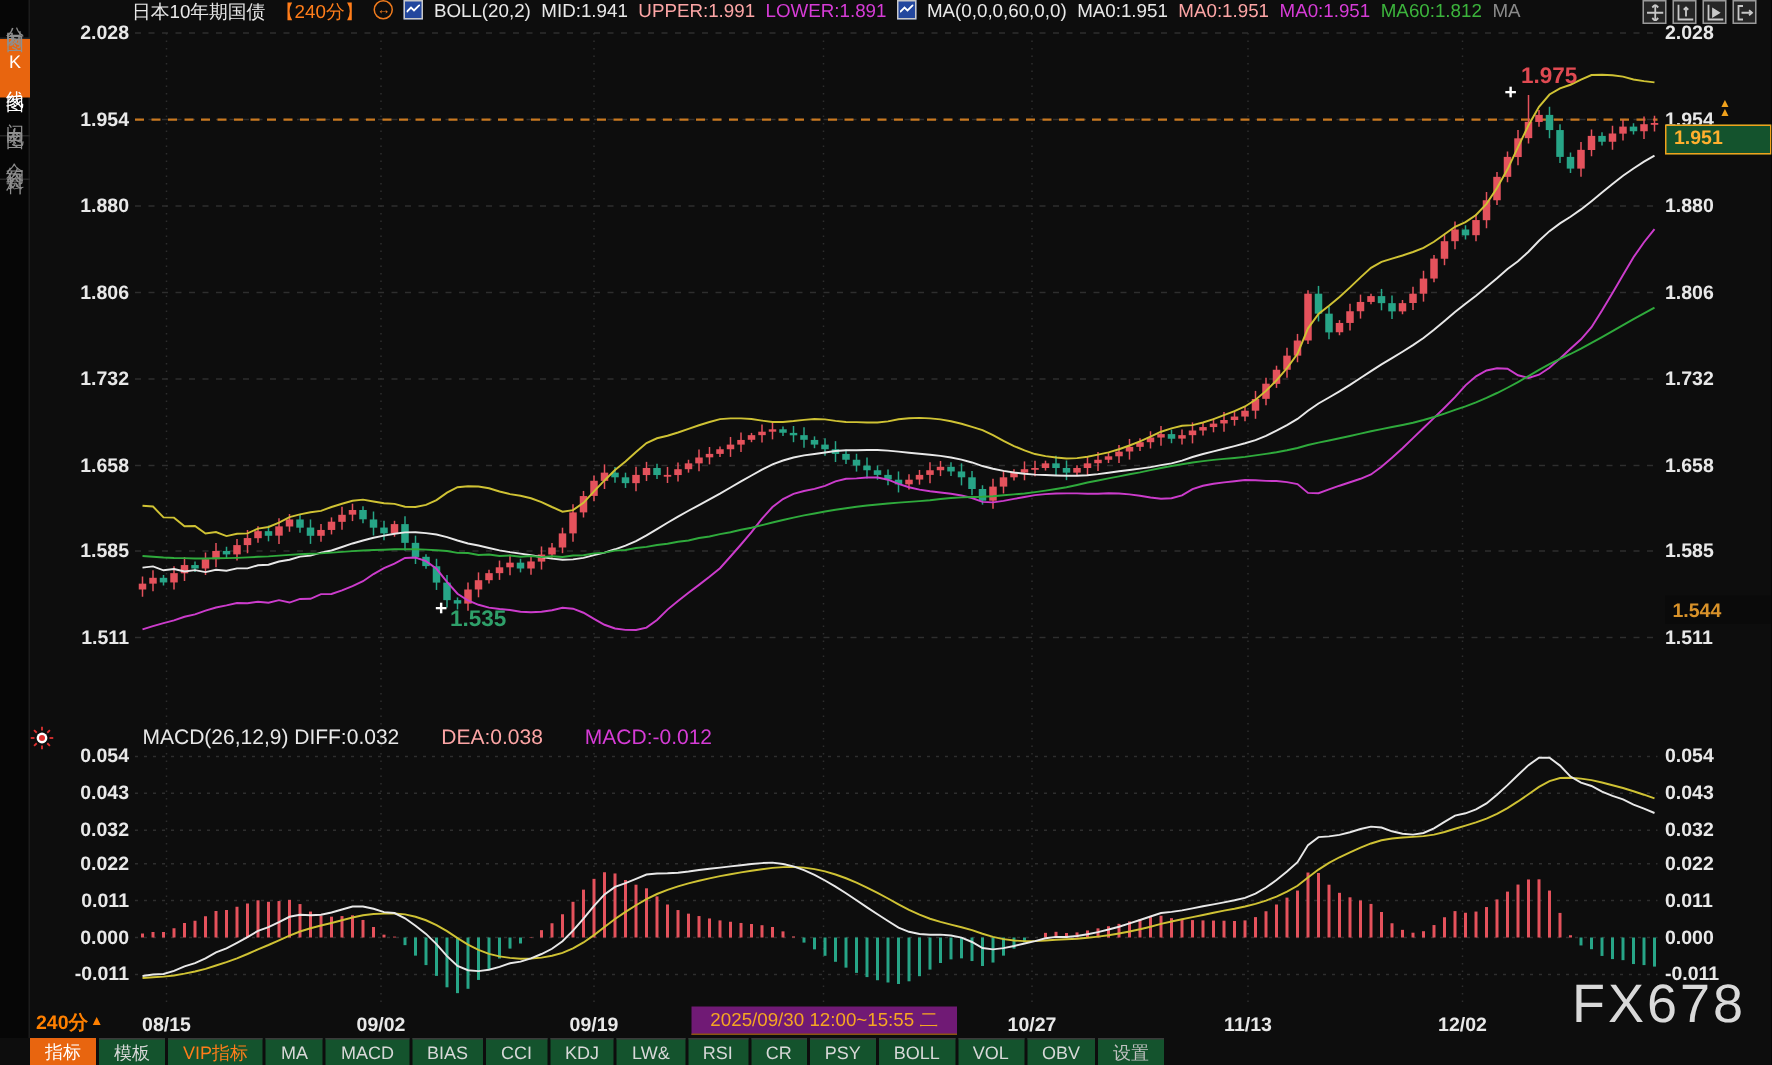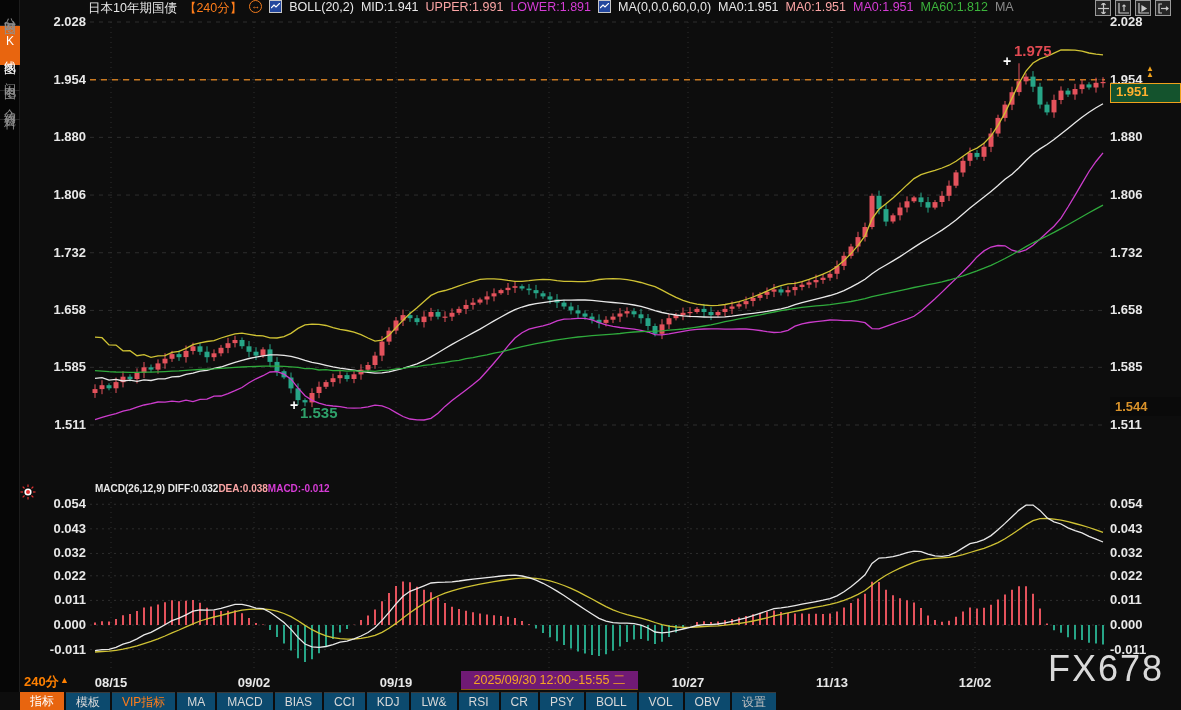--- a/index.html
+++ b/index.html
@@ -38,40 +38,40 @@
   .price-tag-low { position:absolute; left:1110px; top:397px; width:71px; height:19px;
         background:#0a0a0a; color:#d8922a; font-size:13px; font-weight:bold;
         line-height:19px; padding-left:5px; z-index:4; }
   .up-arrows { position:absolute; left:1146px; top:66px; color:#f0a11c; font-size:8px;
         line-height:6px; z-index:4; text-align:center; }
   .anno-high { position:absolute; left:1014px; top:42px; color:#e04a52; font-size:15px;
         font-weight:bold; z-index:3; }
   .anno-low { position:absolute; left:300px; top:404px; color:#2fa06a; font-size:15px;
         font-weight:bold; z-index:3; }
   .cross { position:absolute; color:#fff; font-size:14px; font-weight:bold; z-index:3; }
-  .macd-header { position:absolute; left:95px; top:483px; display:flex; gap:0;
-        font-size:10px; z-index:3; white-space:nowrap;font-weight:bold; }
+  .macd-header { position:absolute; left:95px; top:483px; display:flex; gap:28px;
+        font-size:14px; z-index:3; white-space:nowrap; }
   .pulse-ico { position:absolute; left:20px; top:484px; z-index:3; }
 
   
   .interval-label { position:absolute; left:24px; top:673px; color:#ff8000;
         font-size:13px; font-weight:bold; z-index:3; cursor:pointer; }
   .interval-arrow { position:absolute; left:60px; top:675px; color:#ff8000;
         font-size:9px; z-index:3; }
   .timestamp-box { position:absolute; left:461px; top:671px; width:177px; height:19px;
         background:#701a75; color:#f5a623; font-size:12.5px; text-align:center;
         line-height:18px; z-index:3; border-bottom:1px solid #8a5510; }
   .watermark { position:absolute; left:1048px; top:648px; color:#d9d9d9; font-size:36px;
         letter-spacing:2px; z-index:2; }
 
   
   .toolbar { position:absolute; left:0; bottom:0; height:18px; right:0; z-index:6;
         display:flex; align-items:stretch; padding-left:20px; background:#0d0d0d;
         font-size:12px; }
-  .tb-item { padding:1px 10px; background:#0c4a6e; color:#d8d8d8; margin-right:2px;
+  .tb-item { padding:1px 10px; background:#14532d; color:#d8d8d8; margin-right:2px;
         line-height:16px; cursor:pointer; border-top:1px solid #3a3a3a; }
   .tb-item.active { background:#e8650f; color:#fff; border-top:none; }
   .tb-item.vip { color:#ff7d1a; }
   .tb-item.settings { color:#c0c0c0; }
 </style>
 </head>
 <body>
 
 <div class="app">
 

